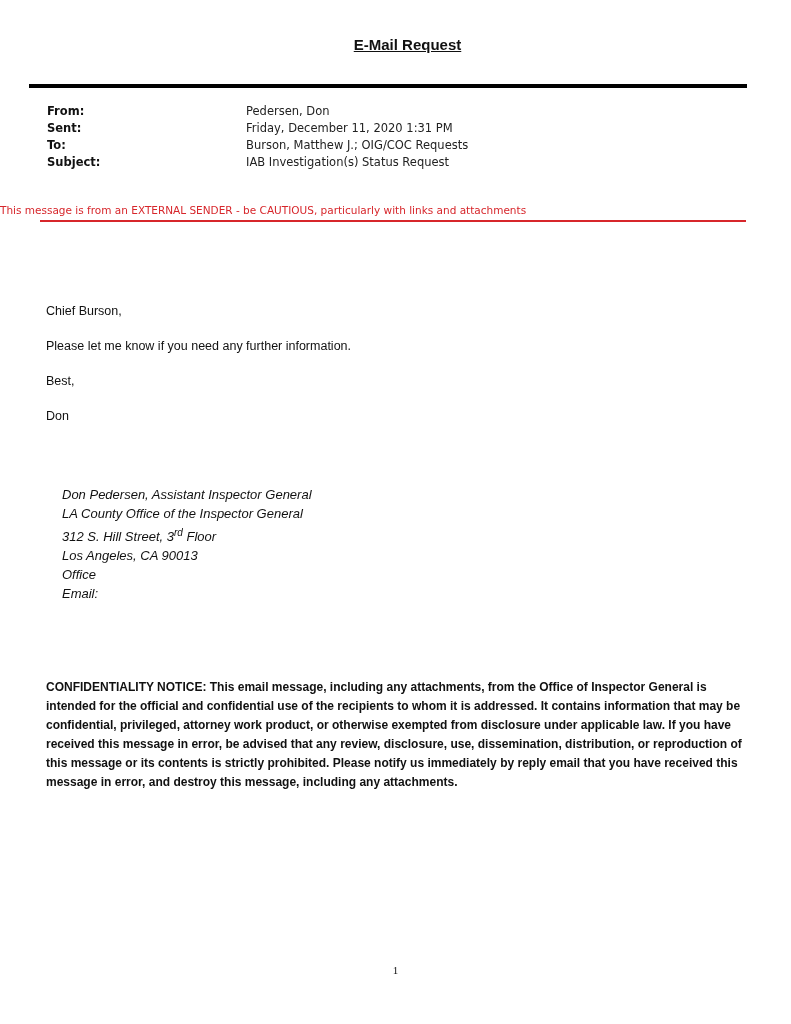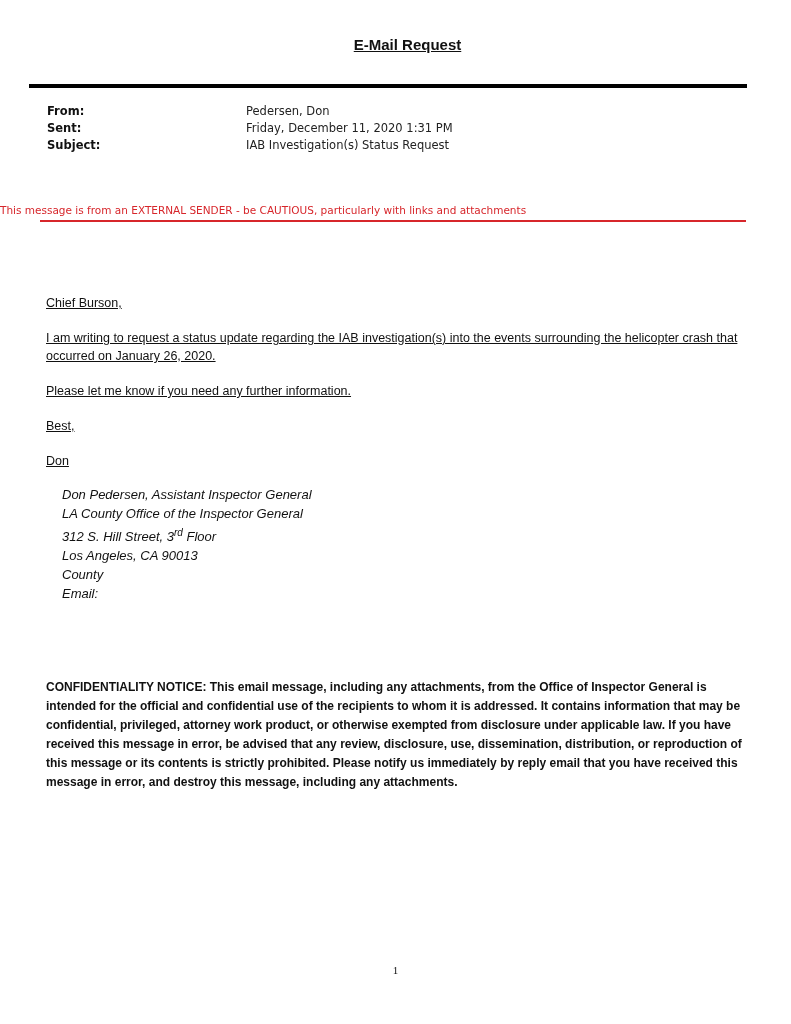--- a/index.html
+++ b/index.html
@@ -23,21 +23,21 @@
     position: absolute; top: 204px; left: 0; width: 791px; text-align: left;
     font-family: "DejaVu Sans", sans-serif; font-size: 10.5px; color: #d7262b;
   }
   .rule-red {
     position: absolute; top: 220px; left: 40px; width: 706px; height: 2px; background: #d7262b;
   }
   .body {
     position: absolute; top: 290px; left: 46px; width: 700px;
     font-family: "Liberation Sans", sans-serif; font-size: 12.5px; line-height: 18px;
   }
-  .body p { margin: 4px 0 17px 0; text-decoration: underline; }
+  .body p { margin: 12px 0 17px 0; }
   .sig {
     position: absolute; top: 485px; left: 62px; width: 500px;
     font-family: "Liberation Sans", sans-serif; font-style: italic; font-size: 13px; line-height: 19px;
   }
   .sig sup { font-size: 10px; }
   .notice {
     position: absolute; top: 634px; left: 46px; width: 710px;
     font-family: "Liberation Sans", sans-serif; font-weight: bold; font-size: 12px; line-height: 19px; margin-top: 44px;
   }
   .page-num {
@@ -54,40 +54,43 @@
 <div class="header-fields">
   <div class="hrow">
     <span class="hlabel">From:</span>
     <span class="hvalue">Pedersen, Don</span>
   </div>
   <div class="hrow">
     <span class="hlabel">Sent:</span>
     <span class="hvalue">Friday, December 11, 2020 1:31 PM</span>
   </div>
   <div class="hrow">
+    <span class="hlabel">To:</span>
+    <span class="hvalue">Burson, Matthew J.; OIG/COC Requests</span>
+  </div>
+  <div class="hrow">
     <span class="hlabel">Subject:</span>
     <span class="hvalue">IAB Investigation(s) Status Request</span>
   </div>
 </div>
 
 <div class="ext-warning">This message is from an EXTERNAL SENDER - be CAUTIOUS, particularly with links and attachments</div>
 <div class="rule-red"></div>
 
 <div class="body">
   <p>Chief Burson,</p>
-  <p>I am writing to request a status update regarding the IAB investigation(s) into the events surrounding the helicopter crash that occurred on January 26, 2020.</p>
   <p>Please let me know if you need any further information.</p>
   <p>Best,</p>
   <p>Don</p>
 </div>
 
 <div class="sig">
   <div>Don Pedersen, Assistant Inspector General</div>
   <div>LA County Office of the Inspector General</div>
   <div><span>312 S. Hill Street, 3</span><sup>rd</sup><span> Floor</span></div>
   <div>Los Angeles, CA 90013</div>
-  <div>County</div>
+  <div>Office</div>
   <div>Email:</div>
 </div>
 
 <div class="notice">CONFIDENTIALITY NOTICE: This email message, including any attachments, from the Office of Inspector General is intended for the official and confidential use of the recipients to whom it is addressed. It contains information that may be confidential, privileged, attorney work product, or otherwise exempted from disclosure under applicable law. If you have received this message in error, be advised that any review, disclosure, use, dissemination, distribution, or reproduction of this message or its contents is strictly prohibited. Please notify us immediately by reply email that you have received this message in error, and destroy this message, including any attachments.</div>
 
 <div class="page-num">1</div>
 
 </body></html>

